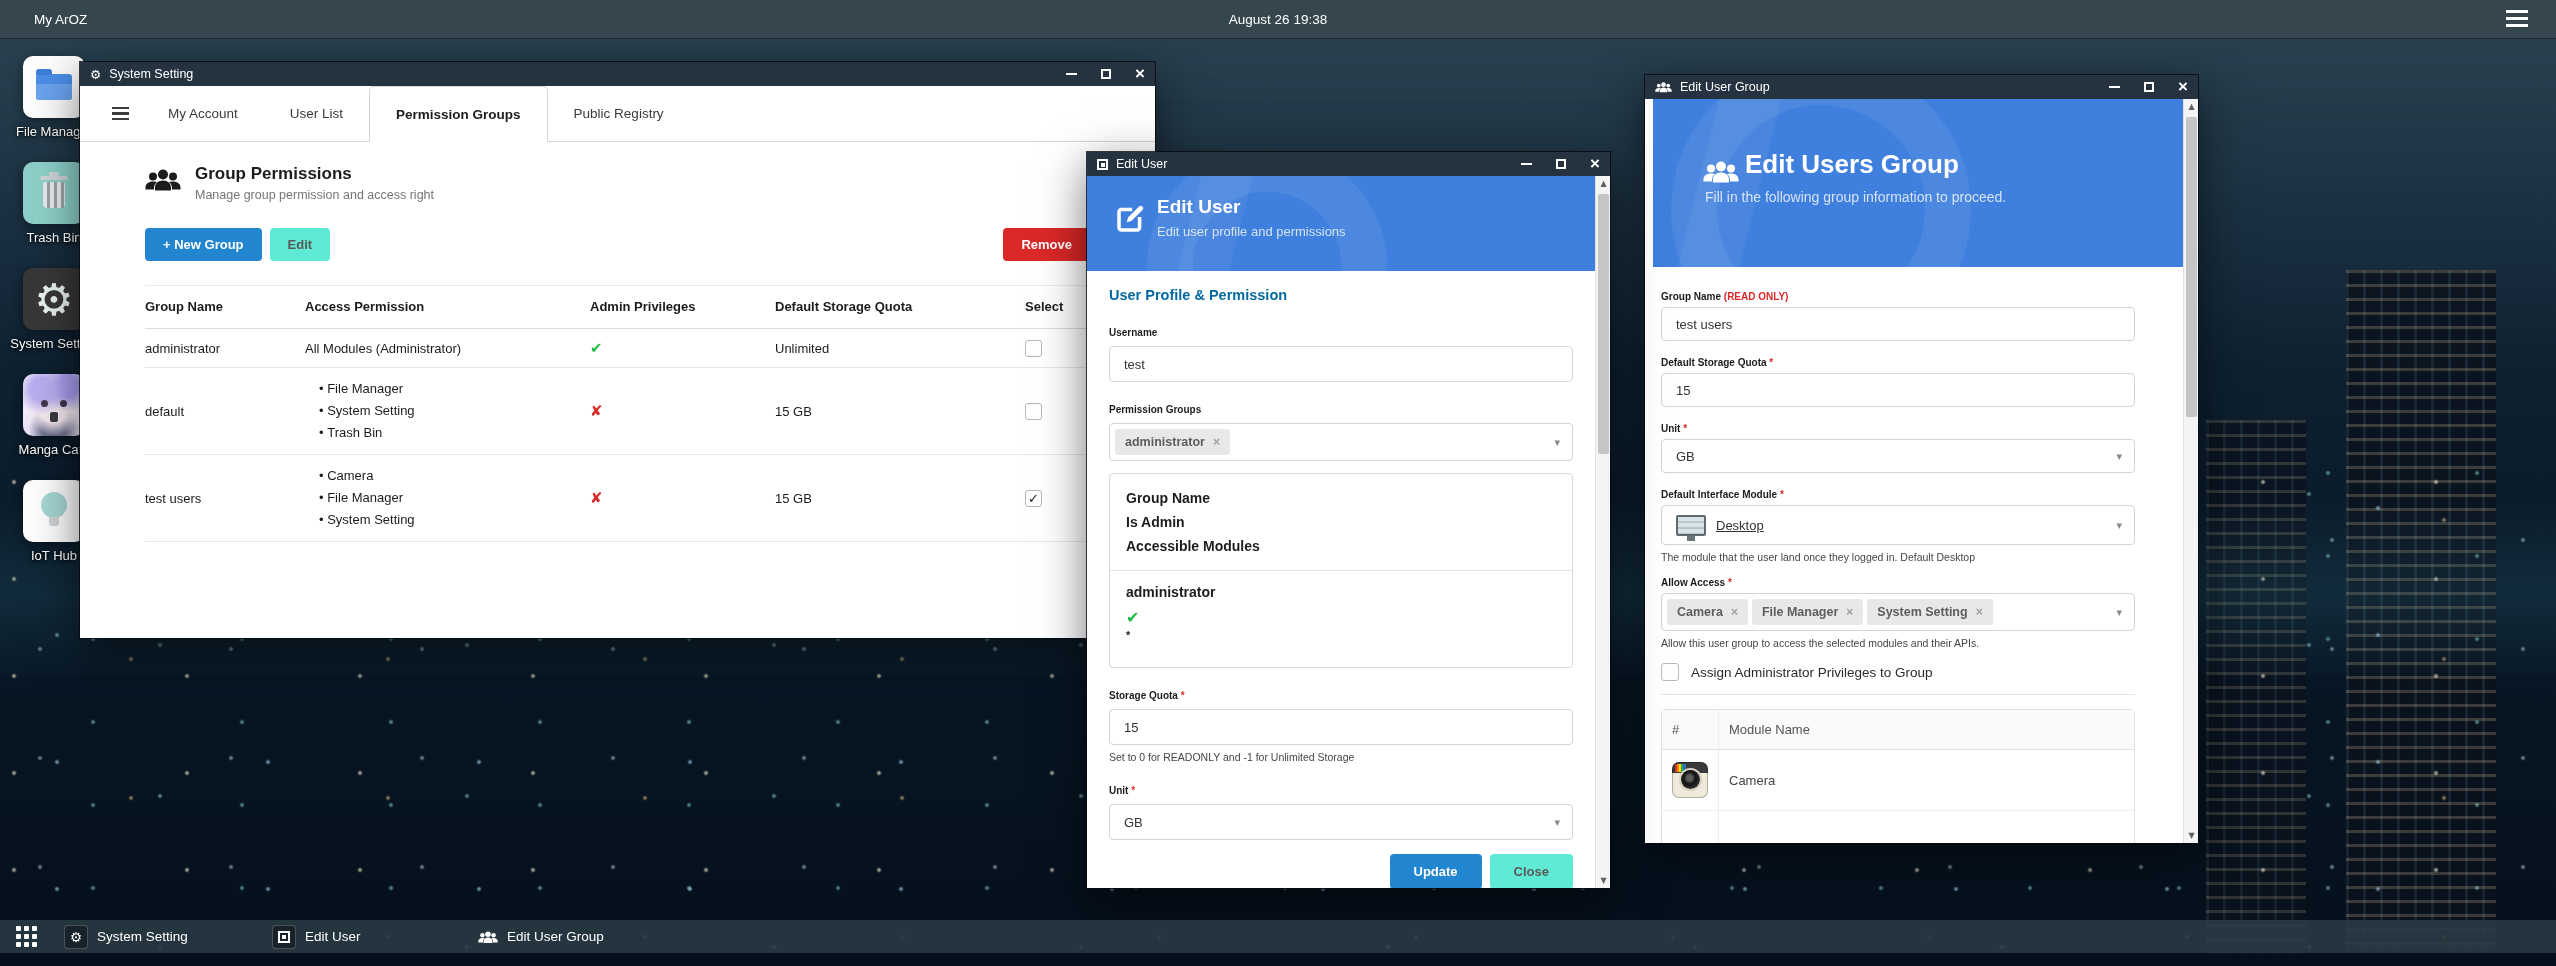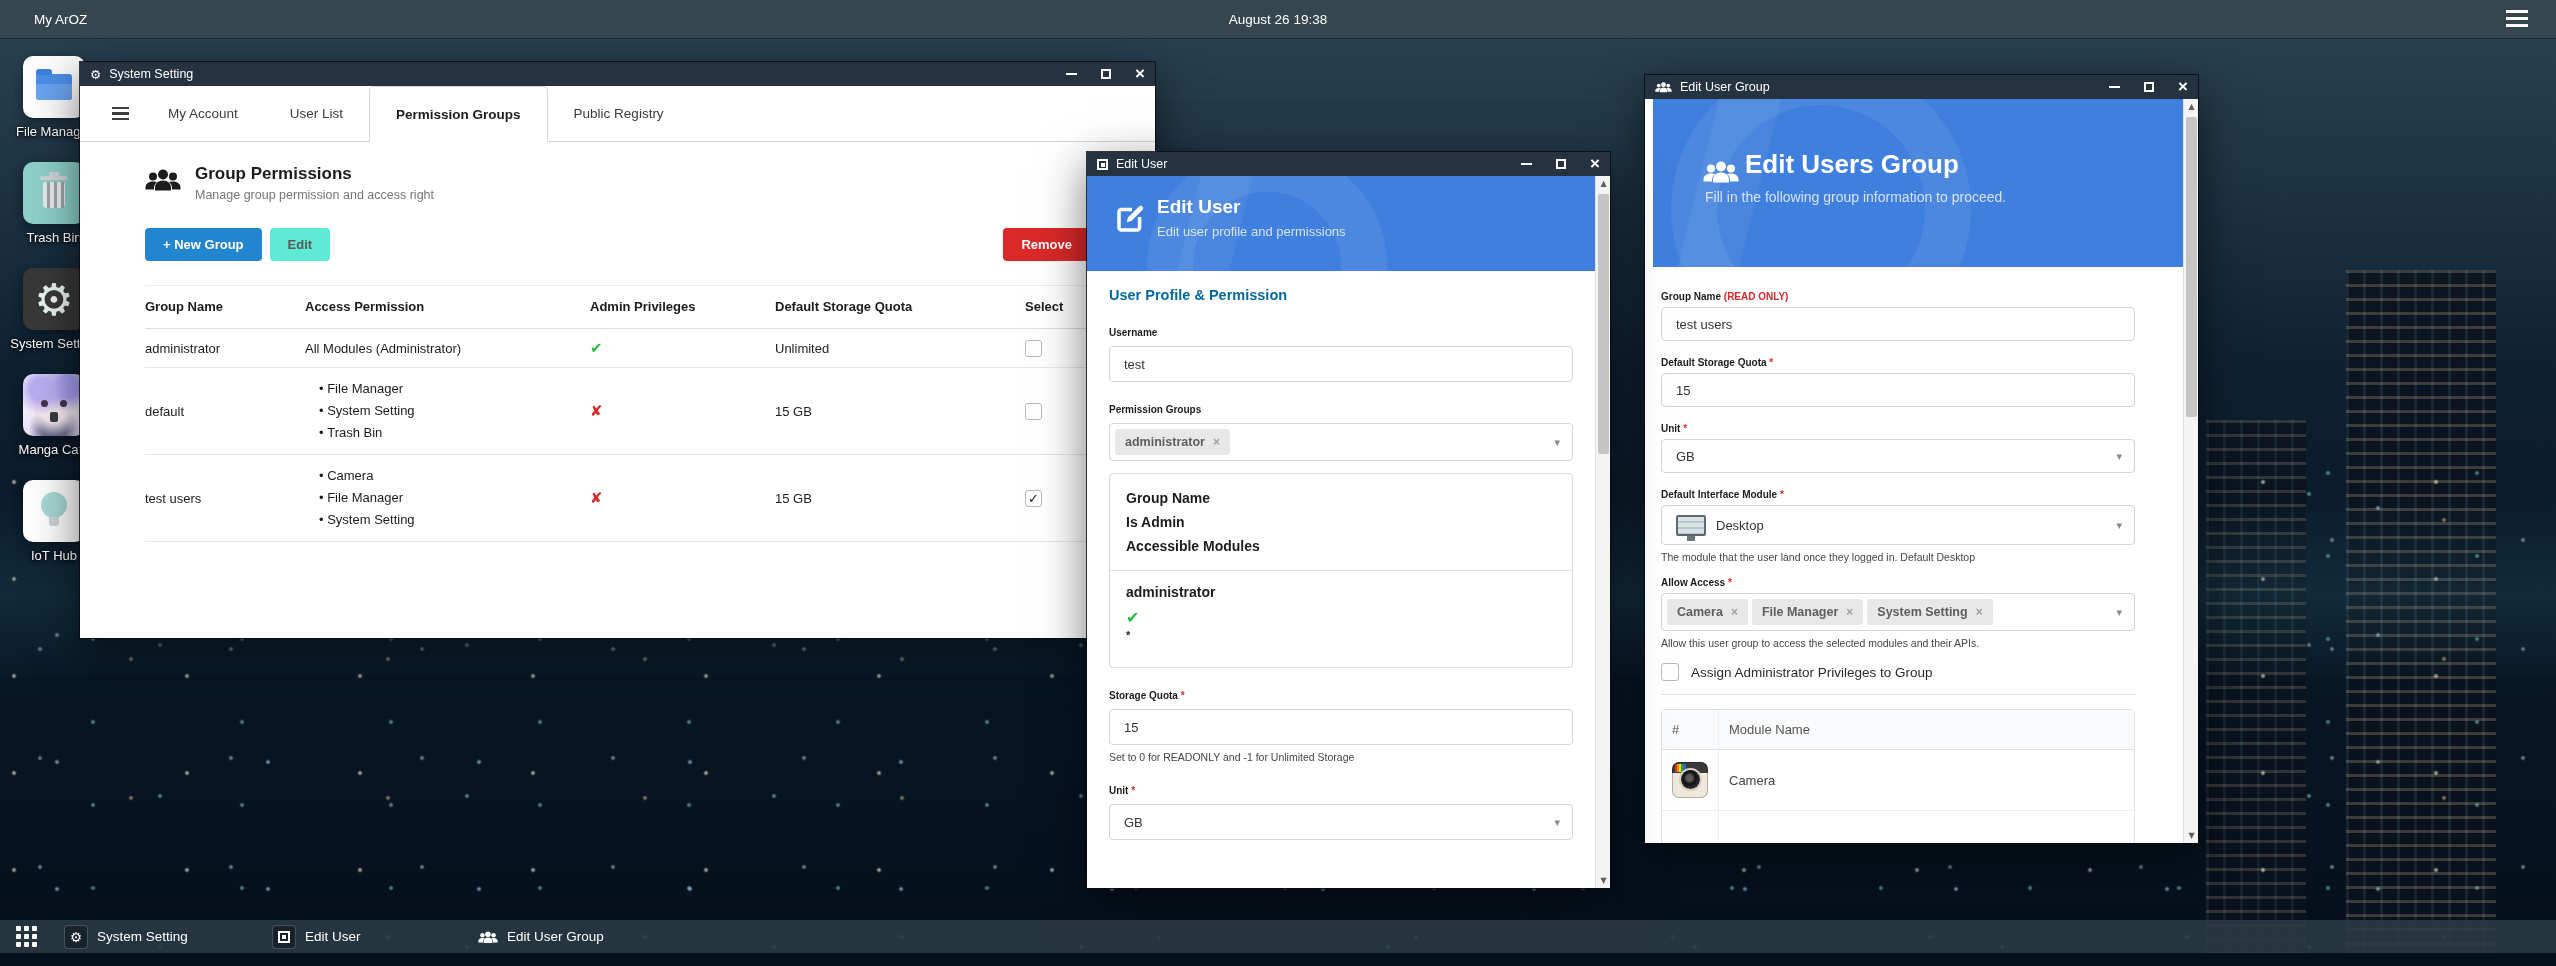--- a/index.html
+++ b/index.html
@@ -424,21 +424,21 @@
       <div class="f-label"><span>Group Name</span> <span class="readonly-note">(READ ONLY)</span></div>
       <input class="text-input" readonly="" value="test users" style="">
       <div class="f-label gap"><span>Default Storage Quota</span> <span class="req">*</span></div>
       <input class="text-input" value="15" style="">
       <div class="f-label gap"><span>Unit</span> <span class="req">*</span></div>
       <div class="select-box">
         <span>GB</span>
         <span class="caret">▾</span>
       </div>
       <div class="f-label gap"><span>Default Interface Module</span> <span class="req">*</span></div>
-      <div class="select-box" style="height:40px;">
+      <div class="select-box" style="height:40px;text-decoration:underline;">
         <span class="mon-ico"></span>
         <span>Desktop</span>
         <span class="caret">▾</span>
       </div>
       <div class="helper">The module that the user land once they logged in. Default Desktop</div>
       <div class="f-label" style="margin-top:14px;"><span>Allow Access</span> <span class="req">*</span></div>
       <div class="ms-box">
         <span class="tag">
             <span>Camera</span>
             <span class="tx">×</span>
@@ -545,20 +545,24 @@
         </div>
       </div>
       <div class="f-label mt22" style="margin-bottom:8px;"><span>Storage Quota</span> <span class="req">*</span></div>
       <input class="text-input" value="15" style="">
       <div class="helper">Set to 0 for READONLY and -1 for Unlimited Storage</div>
       <div class="f-label" style="margin-top:22px; margin-bottom:8px;"><span>Unit</span> <span class="req">*</span></div>
       <div class="select-box">
         <span>GB</span>
         <span class="caret">▾</span>
       </div>
+      <div class="eu-btns">
+        <button class="btn btn-blue">Update</button>
+        <button class="btn btn-gray">Close</button>
+      </div>
     </div>
   </div>
 
   <div class="bottom-strip"></div>
   <div class="taskbar">
     <div class="app-grid">
         <i></i>
         <i></i>
         <i></i>
         <i></i>

